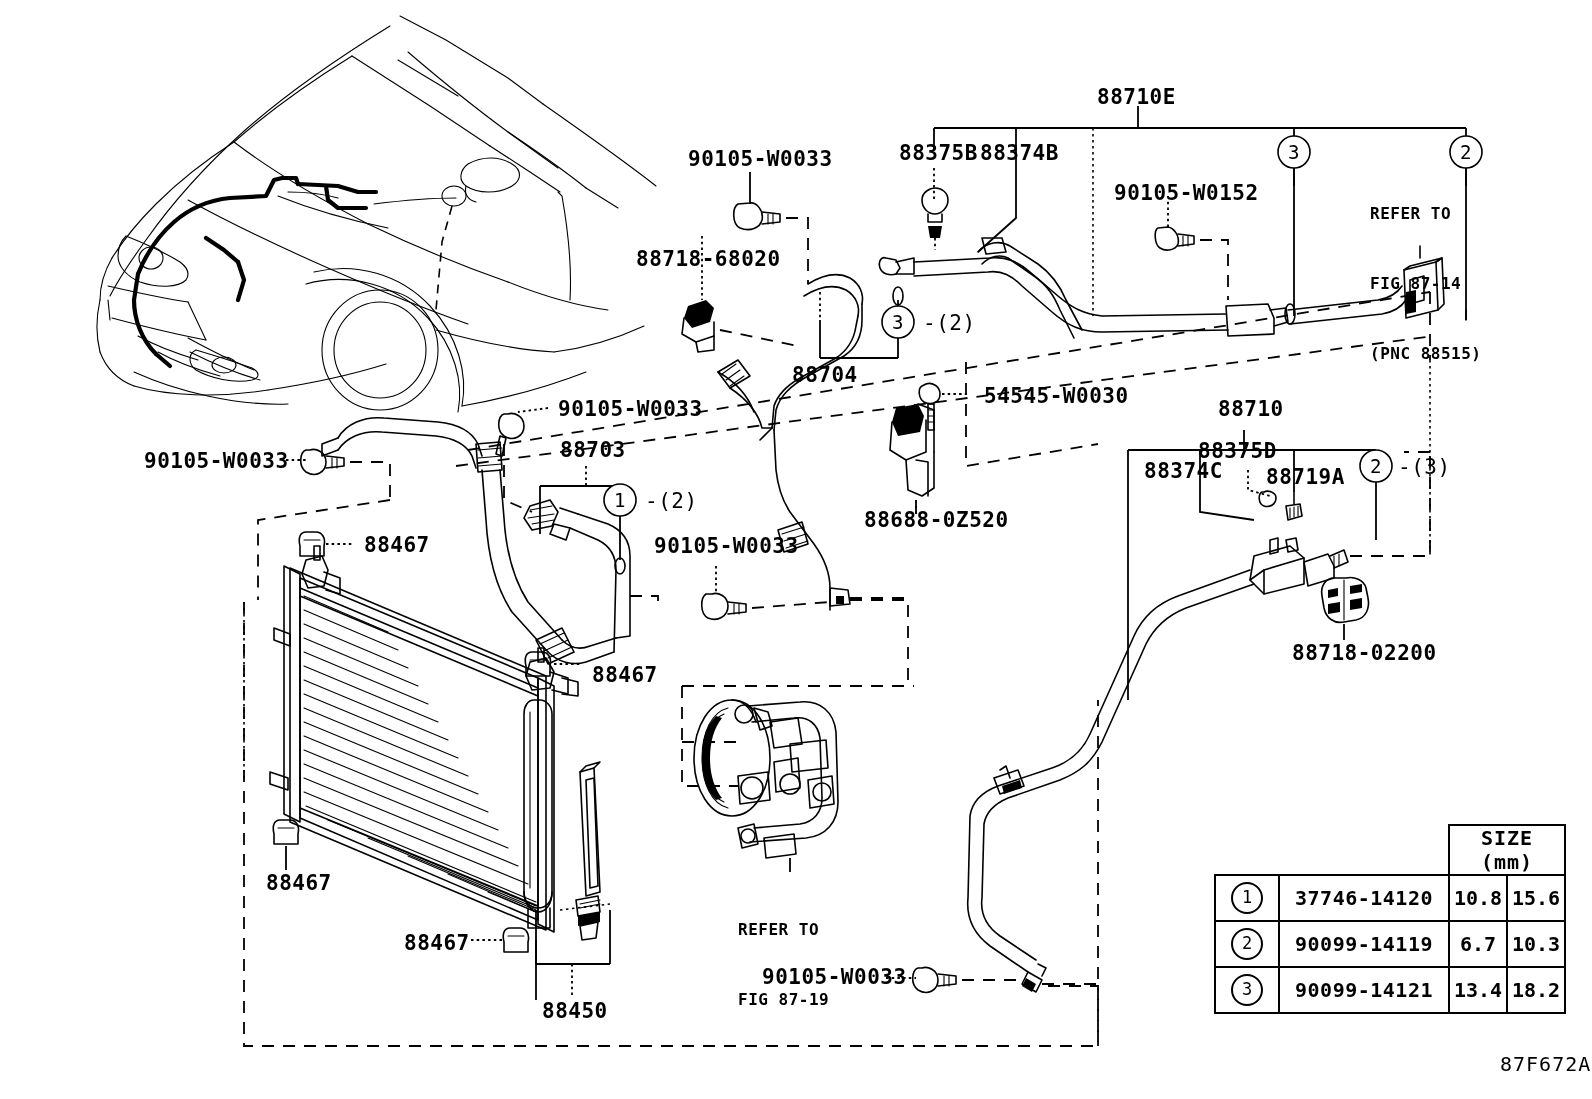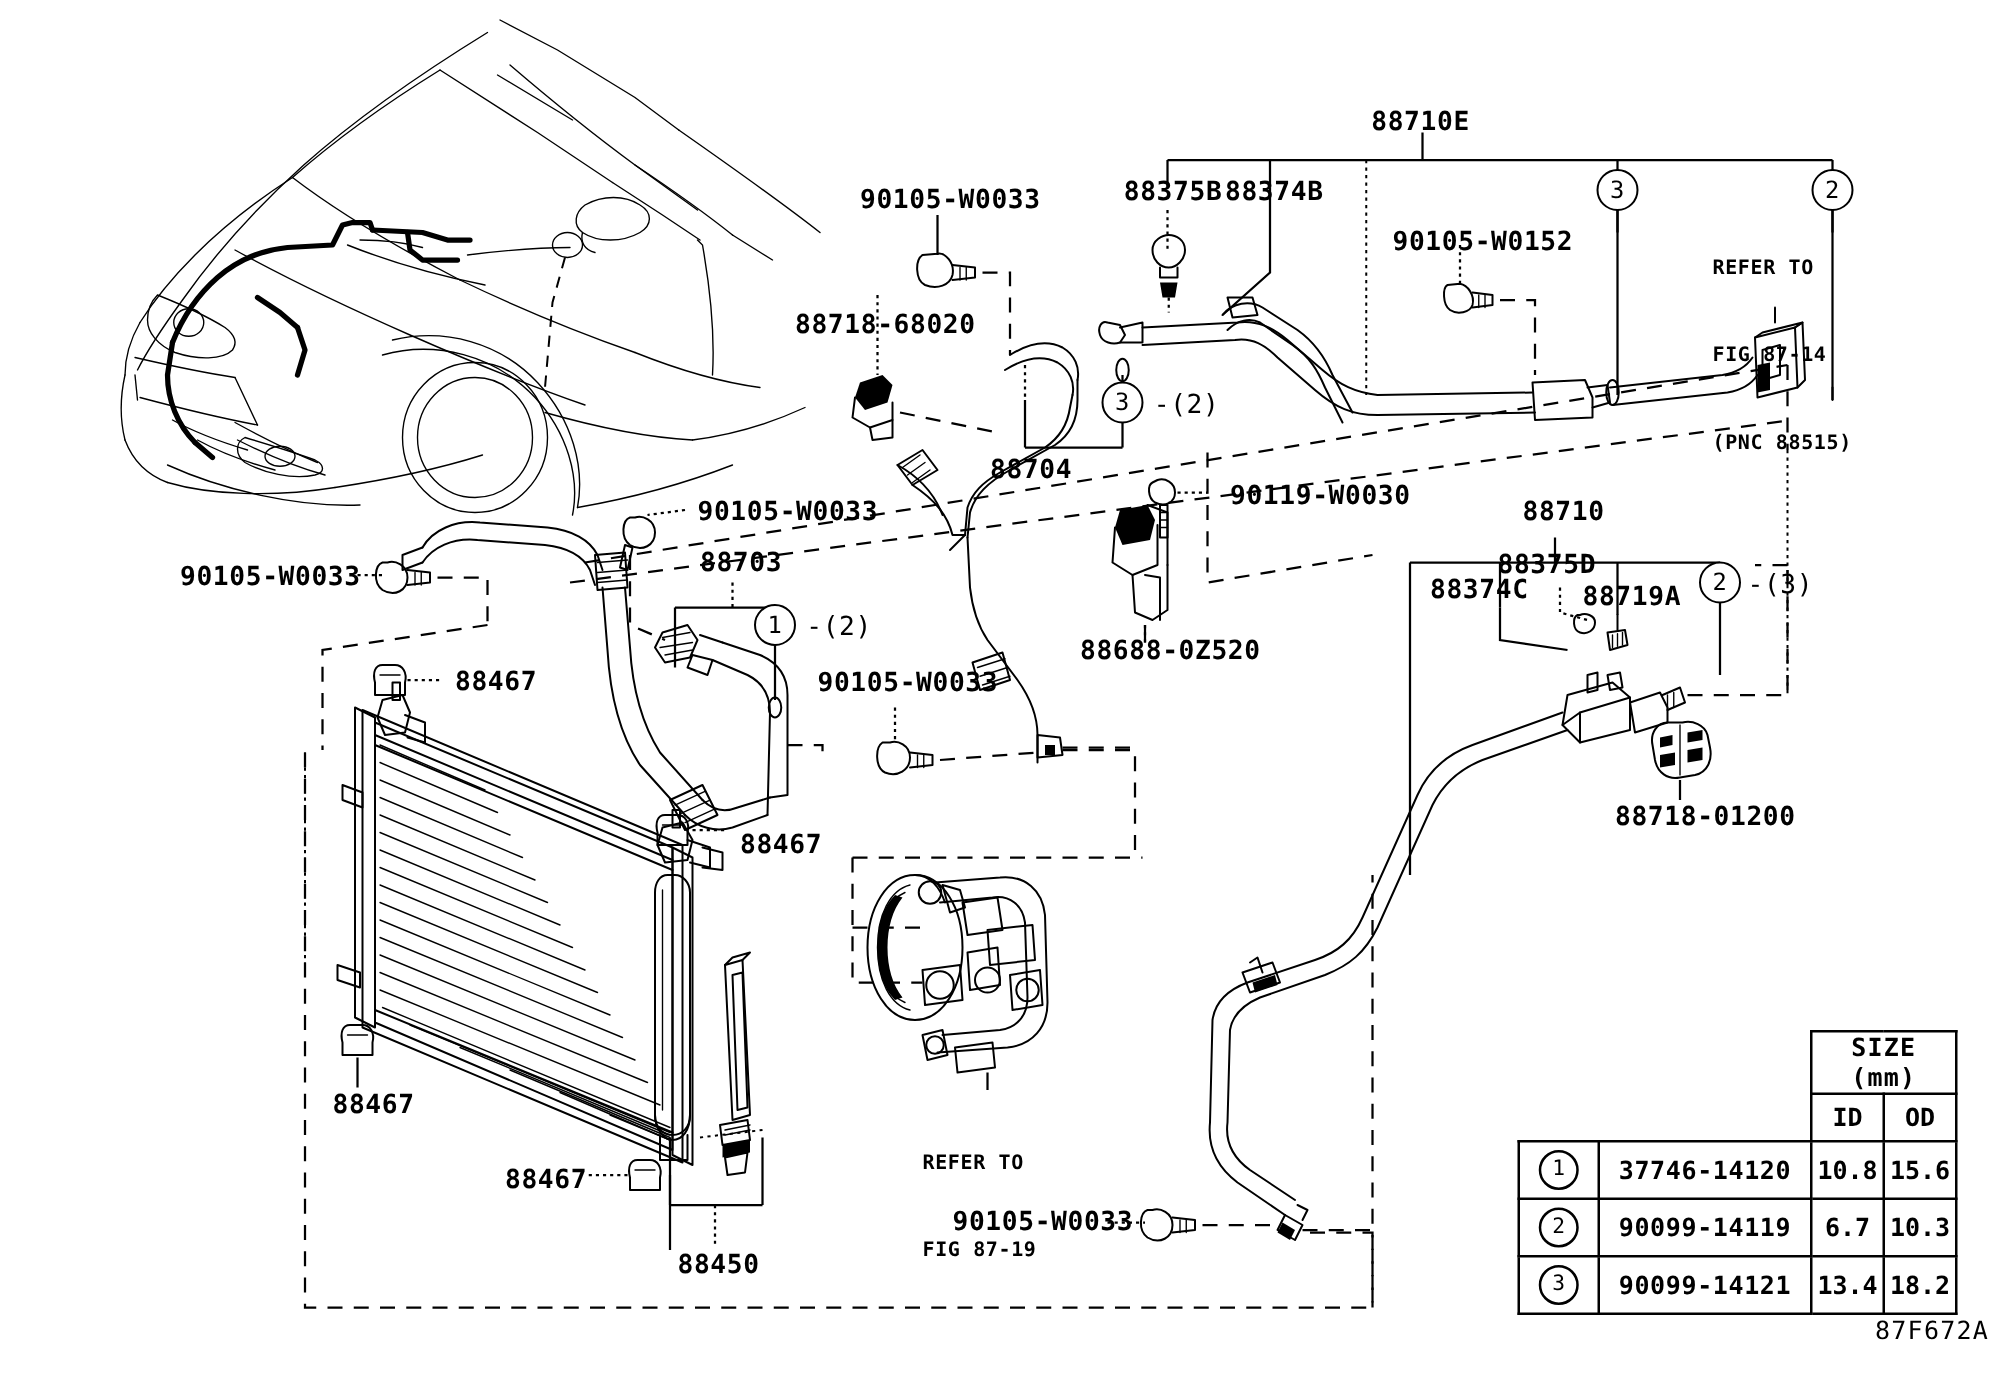--- a/index.html
+++ b/index.html
@@ -608,28 +608,28 @@
 
   </svg>
 
   <div class="lbl" style="left:1059px;top:84px;">88710E</div>
   <div class="lbl" style="left:861px;top:140px;">88375B</div>
   <div class="lbl" style="left:942px;top:140px;text-align:center;">88374B</div>
   <div class="lbl" style="left:1076px;top:180px;">90105-W0152</div>
   <div class="lbl" style="left:650px;top:146px;">90105-W0033</div>
   <div class="lbl" style="left:598px;top:246px;text-align:right;">88718-68020</div>
   <div class="lbl" style="left:754px;top:362px;">88704</div>
-  <div class="lbl" style="left:946px;top:383px;">90119-W0030</div>
+  <div class="lbl" style="left:946px;top:383px;">54545-W0030</div>
   <div class="lbl" style="left:826px;top:507px;">88688-0Z520</div>
 
   <div class="lbl" style="left:1180px;top:396px;">88710</div>
   <div class="lbl" style="left:1160px;top:438px;">88375D</div>
   <div class="lbl" style="left:1106px;top:458px;">88374C</div>
   <div class="lbl" style="left:1228px;top:464px;">88719A</div>
-  <div class="lbl" style="left:1254px;top:640px;">88718-01200</div>
+  <div class="lbl" style="left:1254px;top:640px;">88718-02200</div>
 
   <div class="lbl" style="left:520px;top:396px;">90105-W0033</div>
   <div class="lbl" style="left:106px;top:448px;">90105-W0033</div>
   <div class="lbl" style="left:522px;top:437px;">88703</div>
   <div class="lbl" style="left:326px;top:532px;">88467</div>
   <div class="lbl" style="left:554px;top:662px;">88467</div>
   <div class="lbl" style="left:228px;top:870px;">88467</div>
   <div class="lbl" style="left:366px;top:930px;">88467</div>
   <div class="lbl" style="left:504px;top:998px;">88450</div>
   <div class="lbl" style="left:616px;top:533px;">90105-W0033</div>
@@ -656,26 +656,20 @@
     
   </div>
 
   <div id="sizetable">
     <table>
       <tbody>
           <tr>
         <td class="hdr-blank"></td>
         <td class="hdr-blank"></td>
         <td class="hdr-size" colspan="2">SIZE (mm)</td>
-      </tr>
-      <tr>
-        <td class="hdr-blank"></td>
-        <td class="hdr-blank"></td>
-        <td class="hdr-idod">ID</td>
-        <td class="hdr-idod">OD</td>
       </tr>
       <tr>
         <td class="cell-circ"><span class="circnum">1</span></td>
         <td class="cell-pn">37746-14120</td>
         <td class="cell-num">10.8</td>
         <td class="cell-num">15.6</td>
       </tr>
       <tr>
         <td class="cell-circ"><span class="circnum">2</span></td>
         <td class="cell-pn">90099-14119</td>

